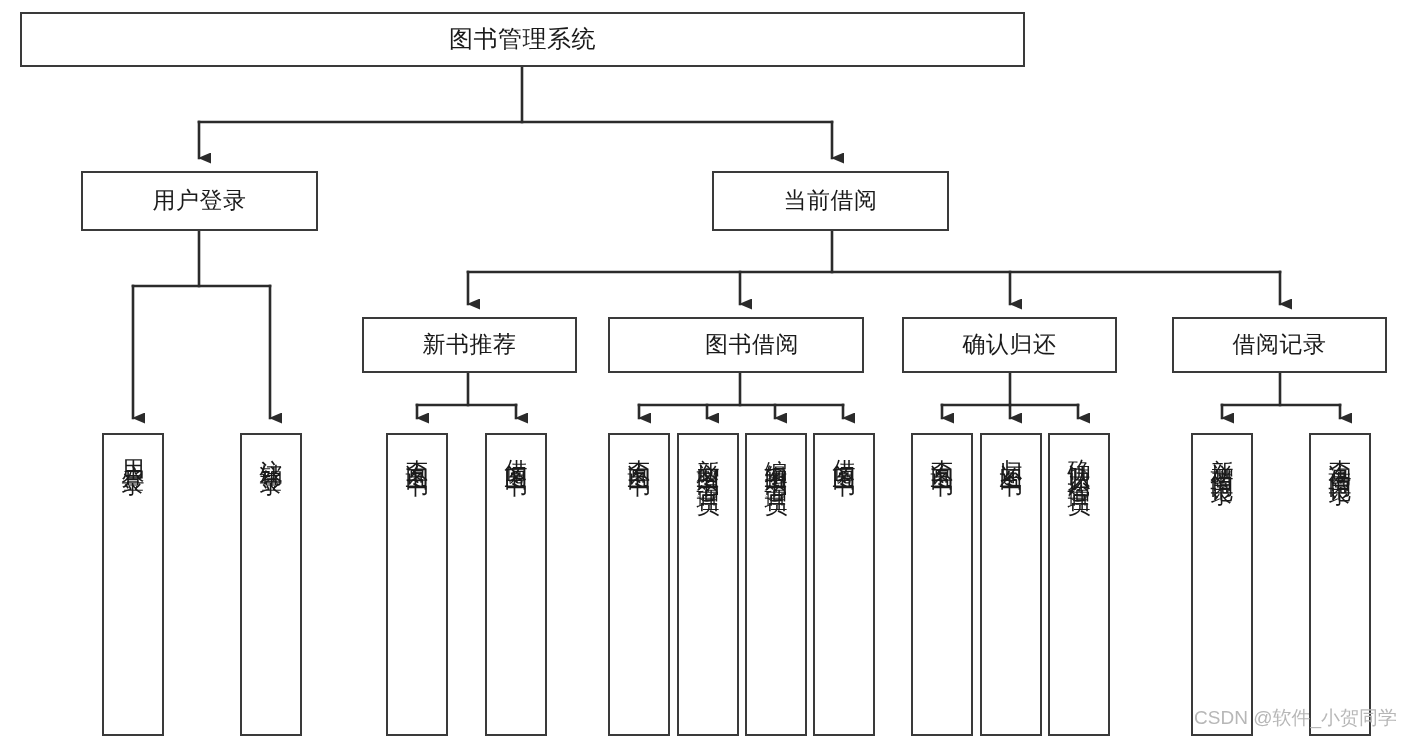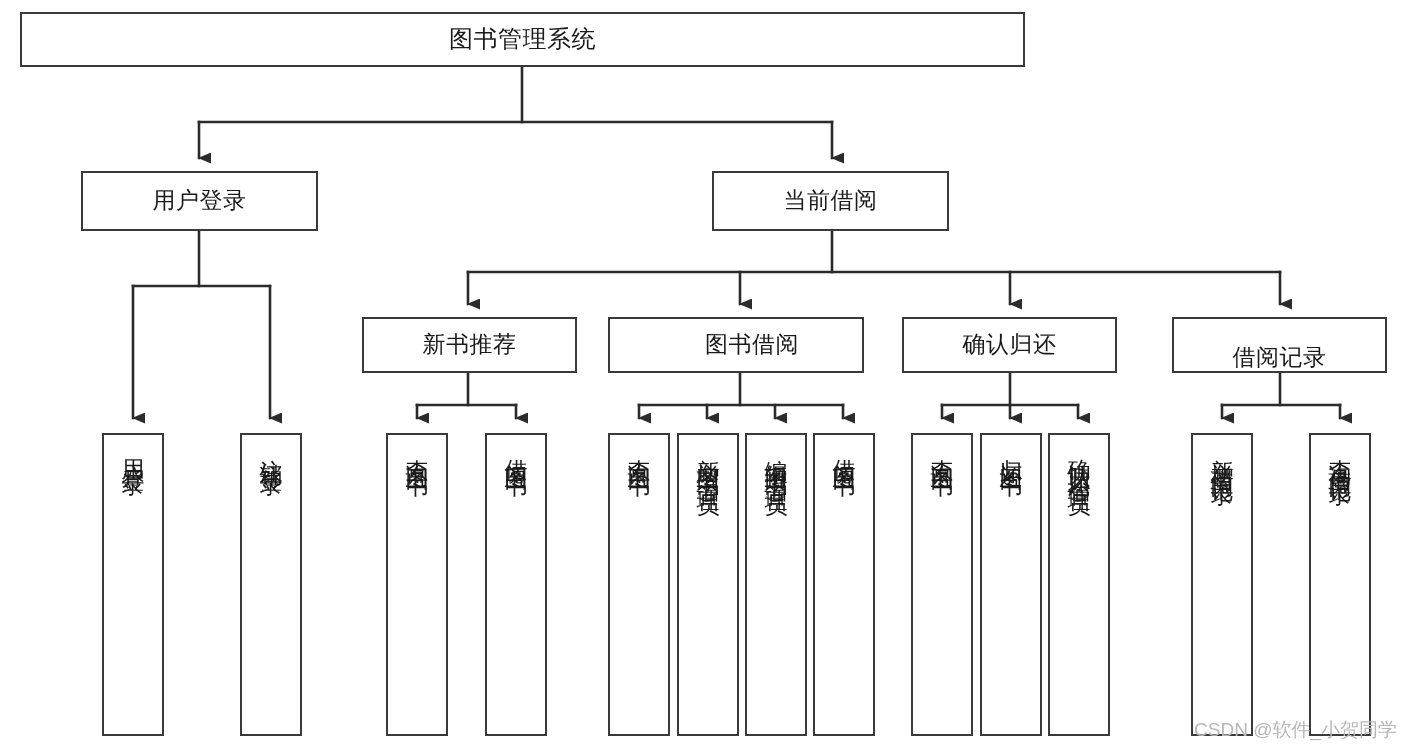--- a/index.html
+++ b/index.html
@@ -46,21 +46,21 @@
     font-size:23px;
     line-height:1.0;
     letter-spacing:5px;
     white-space:nowrap;
     margin:0 auto;
   }
 
   
   #watermark{
     position:absolute;
-    right:8px;bottom:4px;
+    right:8px;bottom:16px;
     font-size:19px;
     color:#b7b7b7;
     z-index:5;
     white-space:nowrap;
     font-family:"Liberation Sans","DejaVu Sans",sans-serif;
   }
 </style>
 </head>
 <body>
 
@@ -129,21 +129,21 @@
 
   <div class="node h-node" style="left:362px;top:317px;width:215px;height:56px;justify-content:center;">
     <span class="txt">新书推荐</span>
   </div>
   <div class="node h-node" style="left:608px;top:317px;width:256px;height:56px;padding-left:32px;">
     <span class="txt">图书借阅</span>
   </div>
   <div class="node h-node" style="left:902px;top:317px;width:215px;height:56px;">
     <span class="txt">确认归还</span>
   </div>
-  <div class="node h-node" style="left:1172px;top:317px;width:215px;height:56px;align-items:flex-end;">
+  <div class="node h-node" style="left:1172px;top:317px;width:215px;height:56px;">
     <span class="txt">借阅记录</span>
   </div>
 
   <div class="node v-node" style="left:102px;top:433px;width:62px;height:303px;">
     <span class="txt">用户登录</span>
   </div>
   <div class="node v-node" style="left:240px;top:433px;width:62px;height:303px;">
     <span class="txt">注销登录</span>
   </div>
 

